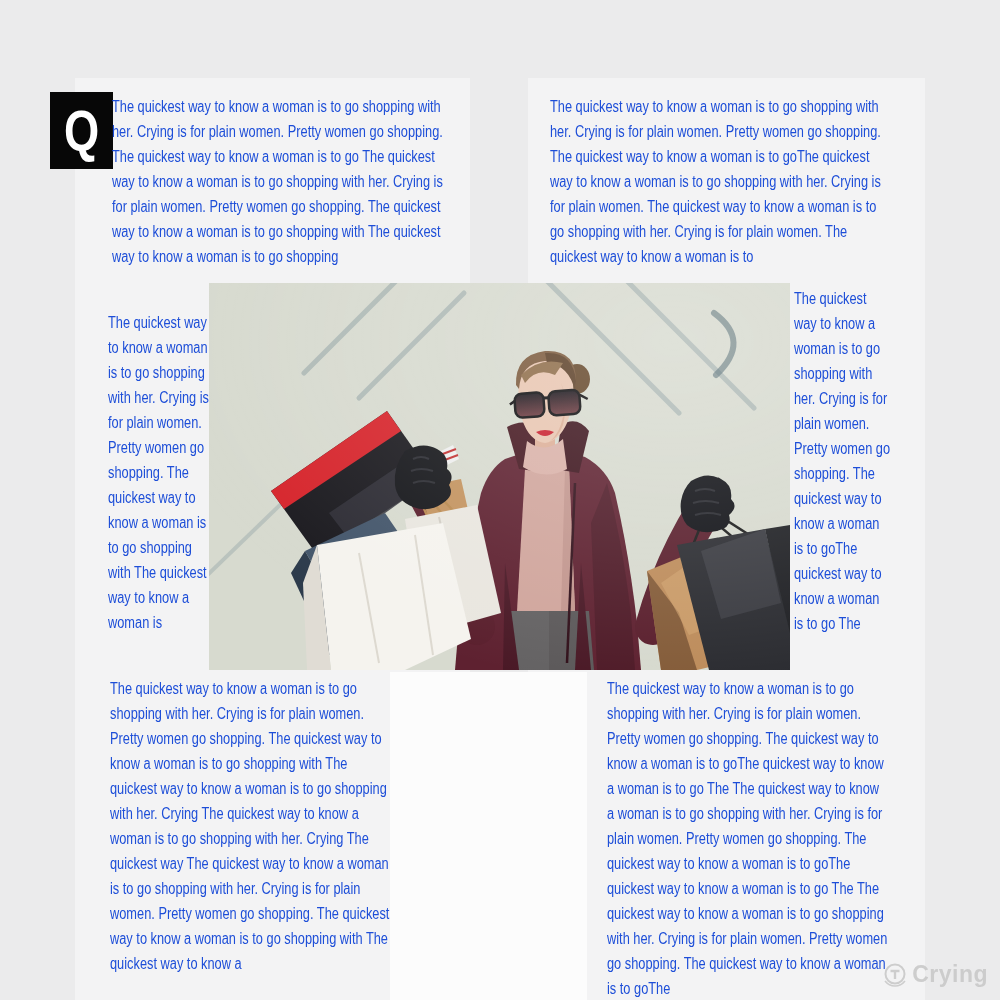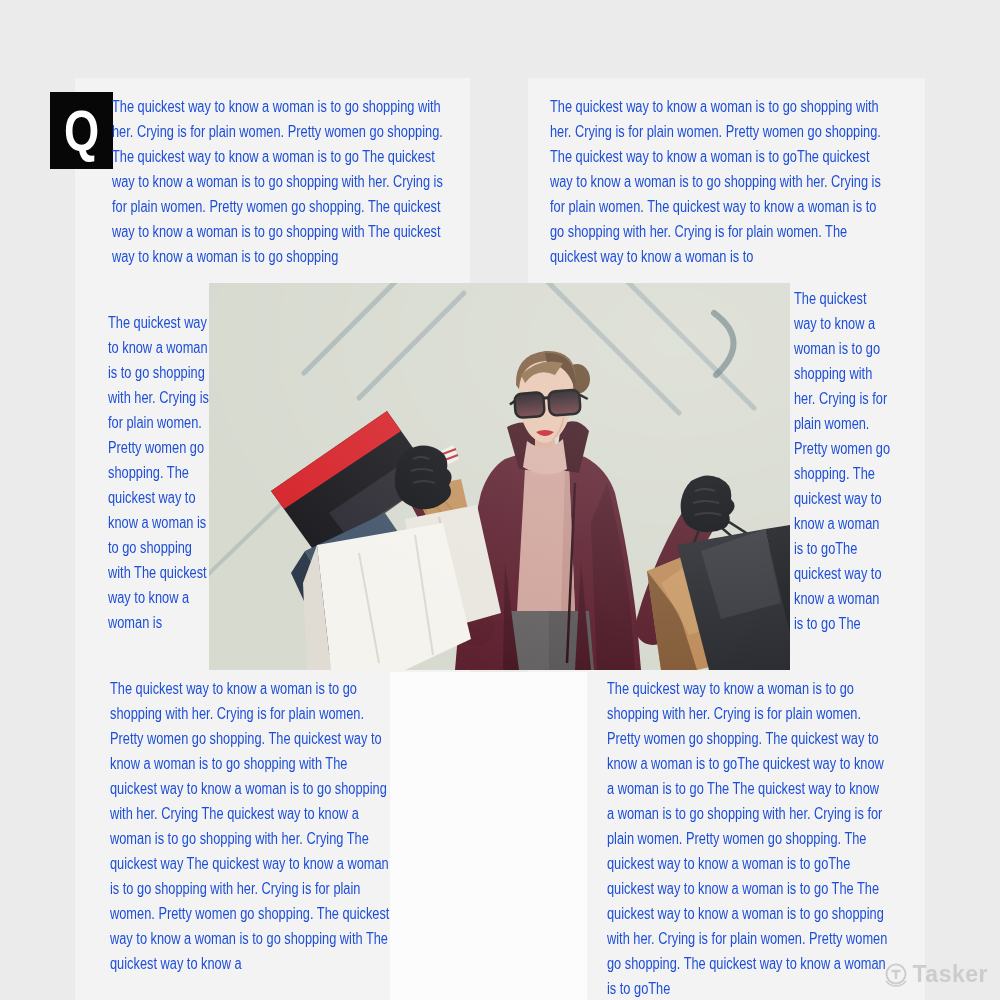--- a/index.html
+++ b/index.html
@@ -183,16 +183,16 @@
     </svg>
   </figure>
 
 
   <div class="watermark">
     <svg width="26" height="26" viewBox="0 0 26 26">
       <circle cx="13" cy="12" r="9.5" fill="none" stroke="#c7c7c7" stroke-width="2"></circle>
       <path d="M8.5,9 h9 M13,9 v8" stroke="#c7c7c7" stroke-width="2.4" fill="none"></path>
       <path d="M3,19 q4,5 10,5 q6,0 10,-5" fill="none" stroke="#c7c7c7" stroke-width="1.6"></path>
     </svg>
-    <span>Tasker</span>
+    <span>Crying</span>
   </div>
 
 </div>
 
 </body></html>

